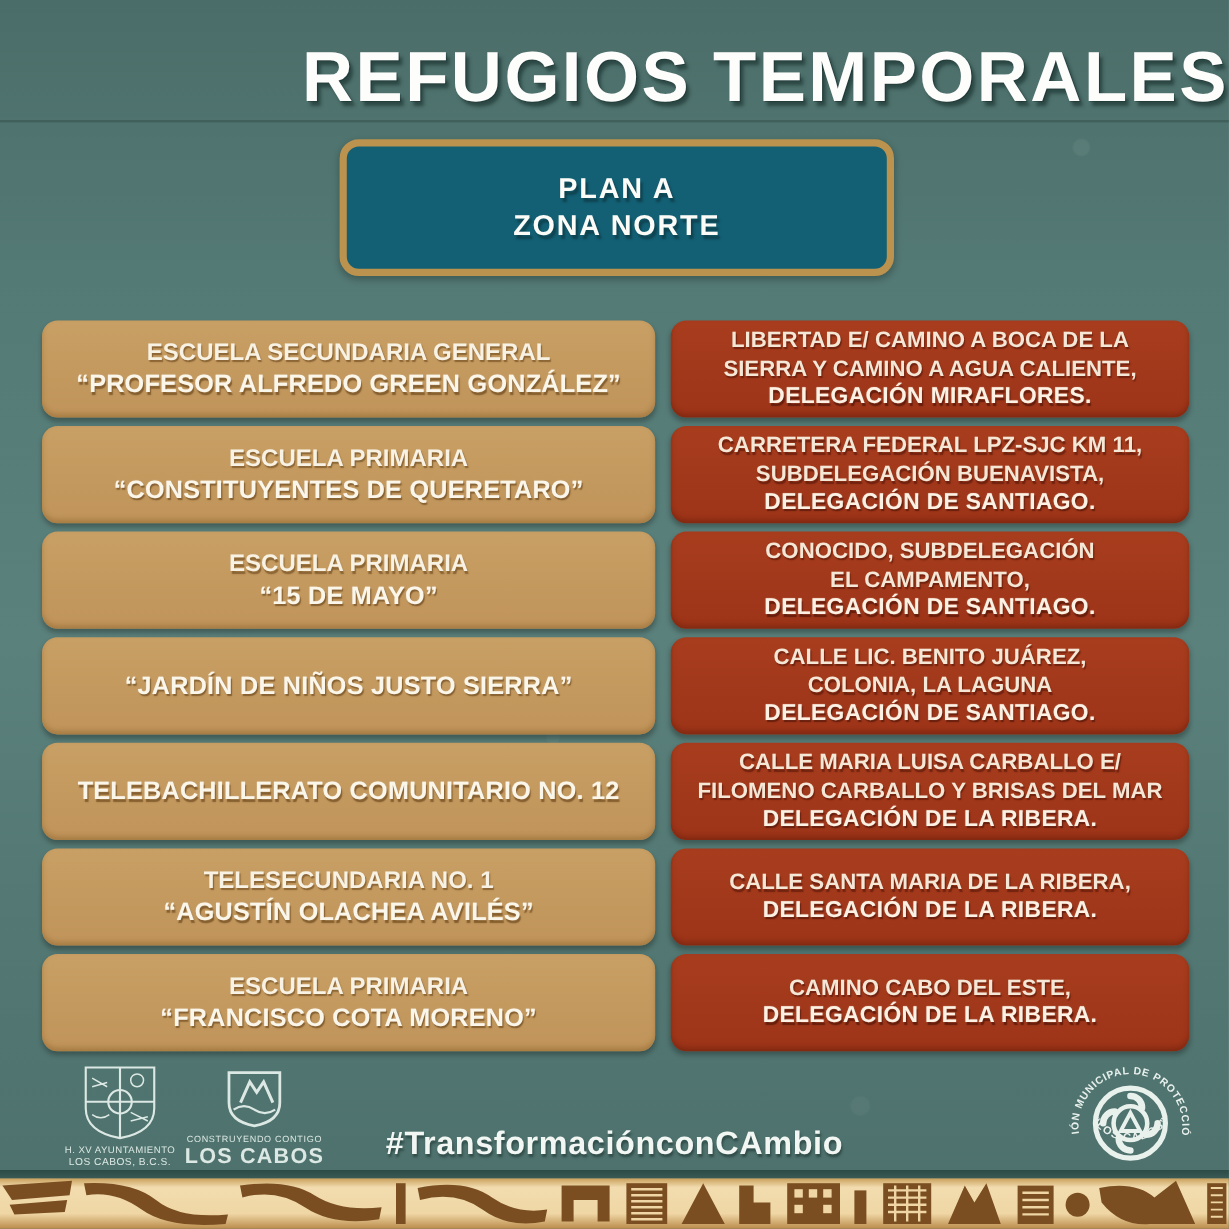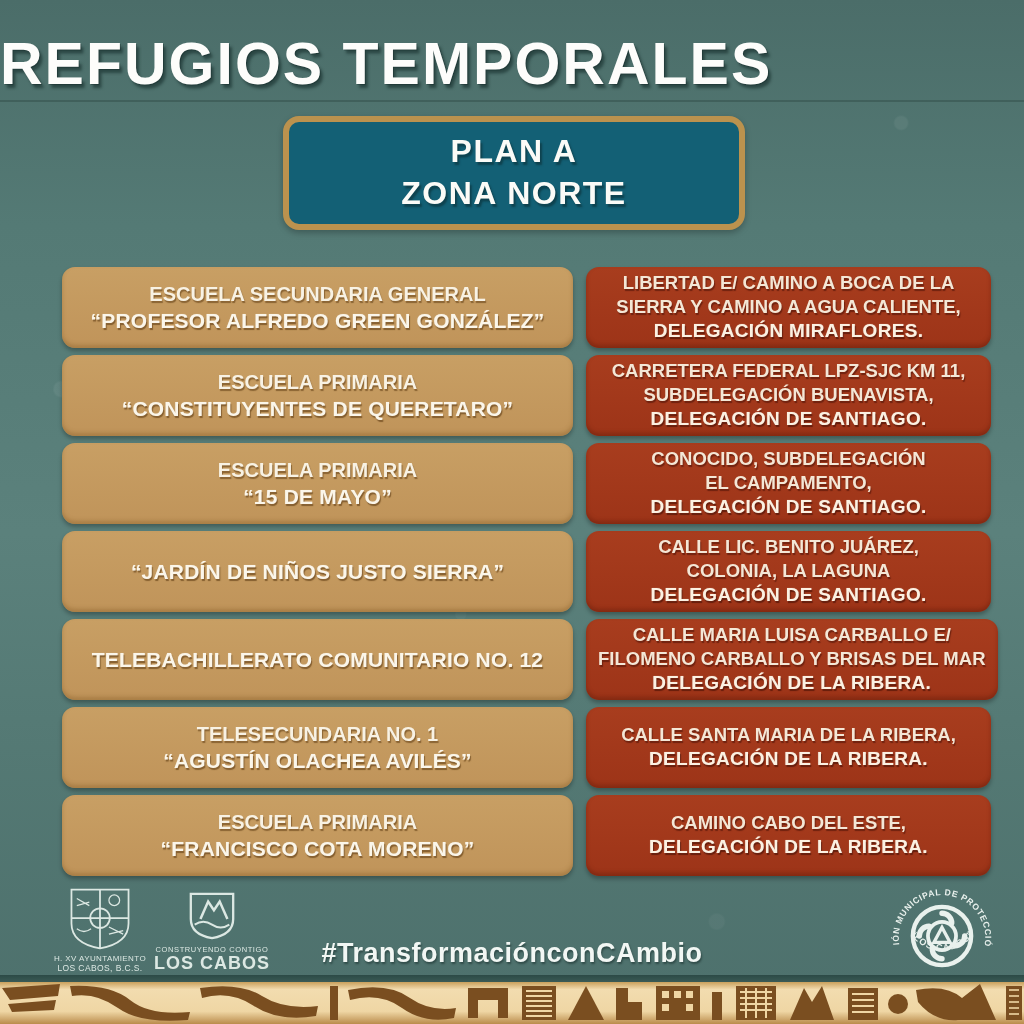--- a/index.html
+++ b/index.html
@@ -19,46 +19,46 @@
       radial-gradient(circle at 70% 90%, rgba(255,255,255,.04) 0 7px, rgba(255,255,255,0) 9px),
       radial-gradient(circle at 45% 60%, rgba(255,255,255,.03) 0 5px, rgba(255,255,255,0) 6px),
       linear-gradient(180deg,#4b6d69 0%,#547a75 22%,#5b817c 52%,#53777299 75%,#4d706c 100%);
     background-color:#547a75;
   }
   .frame-line{position:absolute;left:0;right:0;height:2px;background:rgba(25,45,42,.28);}
   .frame-line.top{top:100px;}
   
   .title{
     position:absolute;top:30px;left:0;width:100%;
-    text-align:left;color:#fdfdfb;font-weight:700;
+    text-align:right;color:#fdfdfb;font-weight:700;
     font-size:59px;letter-spacing:2px;
     text-shadow:3px 4px 3px rgba(17,38,36,.55), 1px 1px 0 rgba(17,38,36,.35);
     white-space:nowrap;
   }
   
   .plan-badge{
     position:absolute;left:283px;top:116px;width:462px;height:114px;
     box-sizing:border-box;
     background:#136075;border:6px solid #bb924e;border-radius:16px;
     display:flex;flex-direction:column;align-items:center;justify-content:center;
     box-shadow:0 3px 6px rgba(0,0,0,.25);
   }
   .plan-badge div{
-    color:#fbfbf7;font-weight:700;font-size:32px;letter-spacing:1.5px;
+    color:#fbfbf7;font-weight:700;font-size:24px;letter-spacing:1.5px;
     line-height:1.3;text-shadow:2px 3px 2px rgba(10,35,40,.5);
   }
   
   .rows{position:absolute;left:35px;top:267px;width:956px;display:flex;flex-direction:column;gap:7px;}
   .row{display:flex;gap:13px;height:81px;}
   .name-box{
     width:511px;box-sizing:border-box;flex:none;
     background:linear-gradient(180deg,#c89f64,#c0945a);
     border-radius:13px;
     display:flex;flex-direction:column;align-items:center;justify-content:center;
-    padding:4px 14px;box-shadow:0 3px 4px rgba(0,0,0,.28), inset 0 -3px 4px rgba(120,80,30,.35);margin-left:27px;
+    padding:4px 14px;box-shadow:0 3px 4px rgba(0,0,0,.28), inset 0 -3px 4px rgba(120,80,30,.35);
   }
   .addr-box{
     flex:1;box-sizing:border-box;
     background:linear-gradient(180deg,#a83d1e,#9d3418);
     border-radius:13px;
     display:flex;flex-direction:column;align-items:center;justify-content:center;
     padding:4px 12px;box-shadow:0 3px 4px rgba(0,0,0,.28), inset 0 -3px 4px rgba(80,20,5,.35);
   }
   .name-top{
     color:#f8f2e4;font-weight:700;font-size:20px;line-height:1.3;

